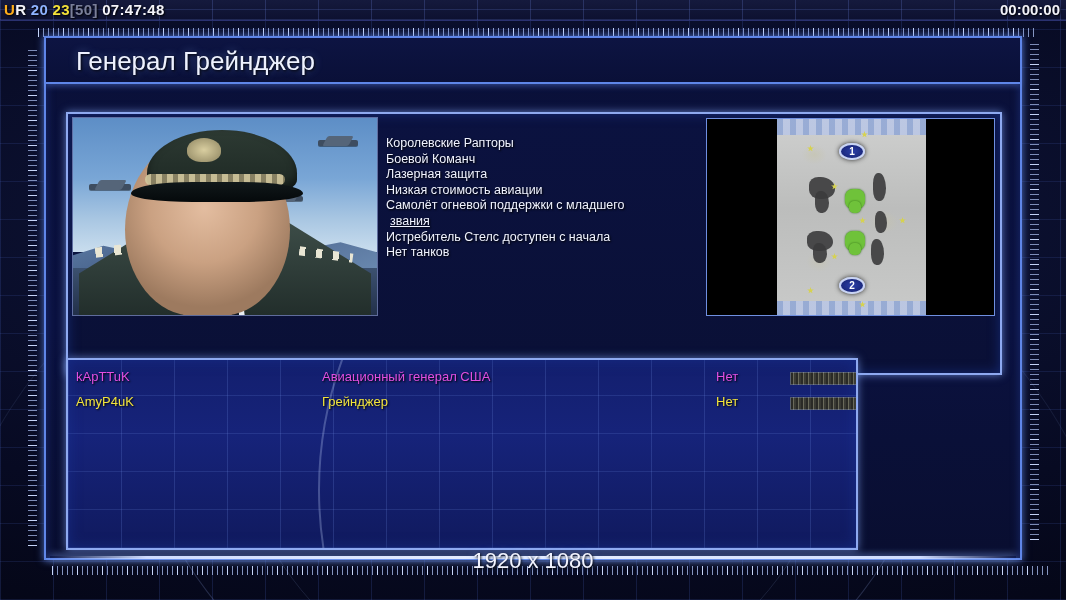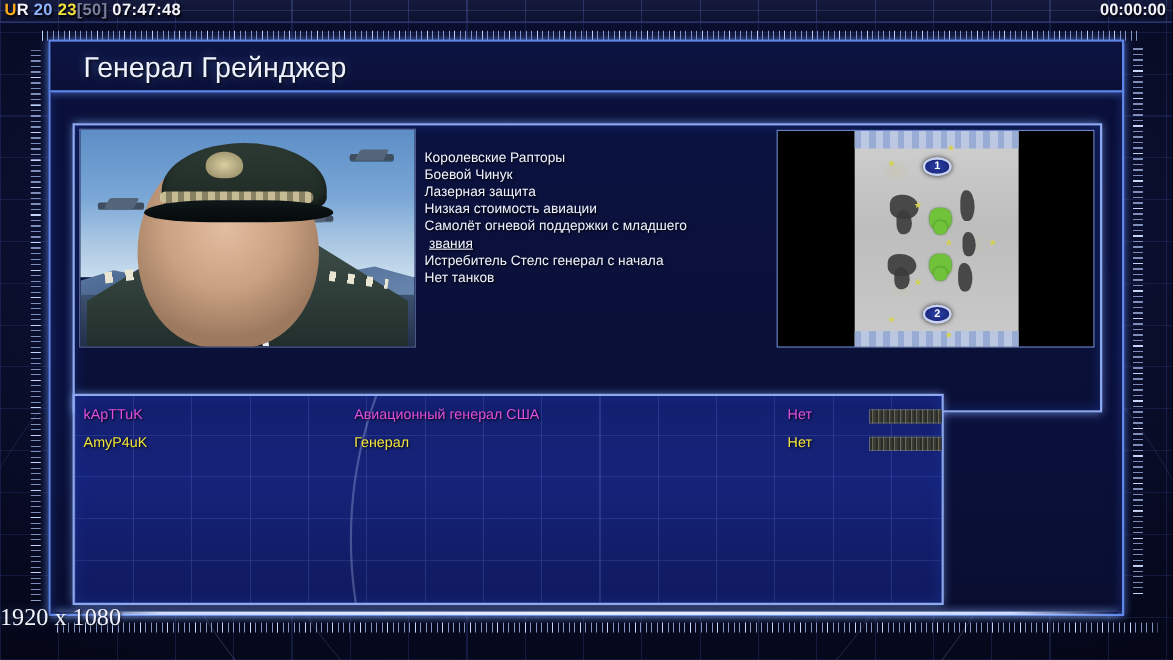--- a/index.html
+++ b/index.html
@@ -230,24 +230,23 @@
   .pbar{
     position:absolute; left:722px; top:6px; width:196px; height:13px;
     border:1px solid rgba(150,170,225,.35);
     background:
       repeating-linear-gradient(90deg,#2a2a26 0 2px,#6a6a5a 2px 3px,#3a3a34 3px 5px),
       linear-gradient(#3a3a34,#1b1b18);
   }
 
   
   #resolution{
-    position:absolute; left:0; top:548px; width:1066px; 
+    position:absolute; left:0; top:548px; width:1066px; text-align:center;
     font-size:22px; color:#f2f4ff; z-index:30;
     text-shadow:1px 1px 3px #000, 0 0 8px rgba(120,160,255,.5);
-    font-family:Liberation Serif, serif;
   }
   
   #beam{
     position:absolute; left:50px; top:556px; width:966px; height:3px;
     background:linear-gradient(90deg, rgba(150,180,255,0), #cfdcff 10%, #e8efff 50%, #cfdcff 90%, rgba(150,180,255,0));
     box-shadow:0 0 8px rgba(160,195,255,.8); z-index:25;
   }
 </style>
 </head>
 <body>
@@ -299,26 +298,26 @@
         <div class="head">
           <div class="cap"></div>
           <div class="cap-badge"></div>
           <div class="cap-braid"></div>
           <div class="cap-brim"></div>
         </div>
       </div>
 
       <div id="abilities">
         <div>Королевские Рапторы</div>
-        <div>Боевой Чинук</div>
+        <div>Боевой Команч</div>
         <div>Лазерная защита</div>
         <div>Низкая стоимость авиации</div>
         <div>Самолёт огневой поддержки с младшего</div>
         <div class="wrap2">звания</div>
-        <div>Истребитель Стелс генерал с начала</div>
+        <div>Истребитель Стелс доступен с начала</div>
         <div>Нет танков</div>
       </div>
 
       <div id="map-box">
         <div id="map-img">
           <div class="map-edge t"></div>
           <div class="map-edge b"></div>
 
           <div class="rock" style="left:32px;top:58px;width:26px;height:22px;"></div>
           <div class="rock" style="left:38px;top:72px;width:14px;height:22px;"></div>
@@ -354,21 +353,21 @@
 
       <div class="prow" style="top:6px;">
         <span class="p-name" id="r0n" style="color: rgb(226, 79, 226);">kApTTuK</span>
         <span class="p-army" id="r0a" style="color: rgb(226, 79, 226);">Авиационный генерал США</span>
         <span class="p-team" id="r0t" style="color: rgb(226, 79, 226);">Нет</span>
         <div class="pbar"></div>
       </div>
 
       <div class="prow" style="top:31px;">
         <span class="p-name" id="r1n" style="color: rgb(242, 228, 60);">AmyP4uK</span>
-        <span class="p-army" id="r1a" style="color: rgb(242, 228, 60);">Генерал</span>
+        <span class="p-army" id="r1a" style="color: rgb(242, 228, 60);">Грейнджер</span>
         <span class="p-team" id="r1t" style="color: rgb(242, 228, 60);">Нет</span>
         <div class="pbar"></div>
       </div>
     </div>
 
   </div>
 </div>
 
 <div id="beam"></div>
 <div id="resolution">1920 x 1080</div>

